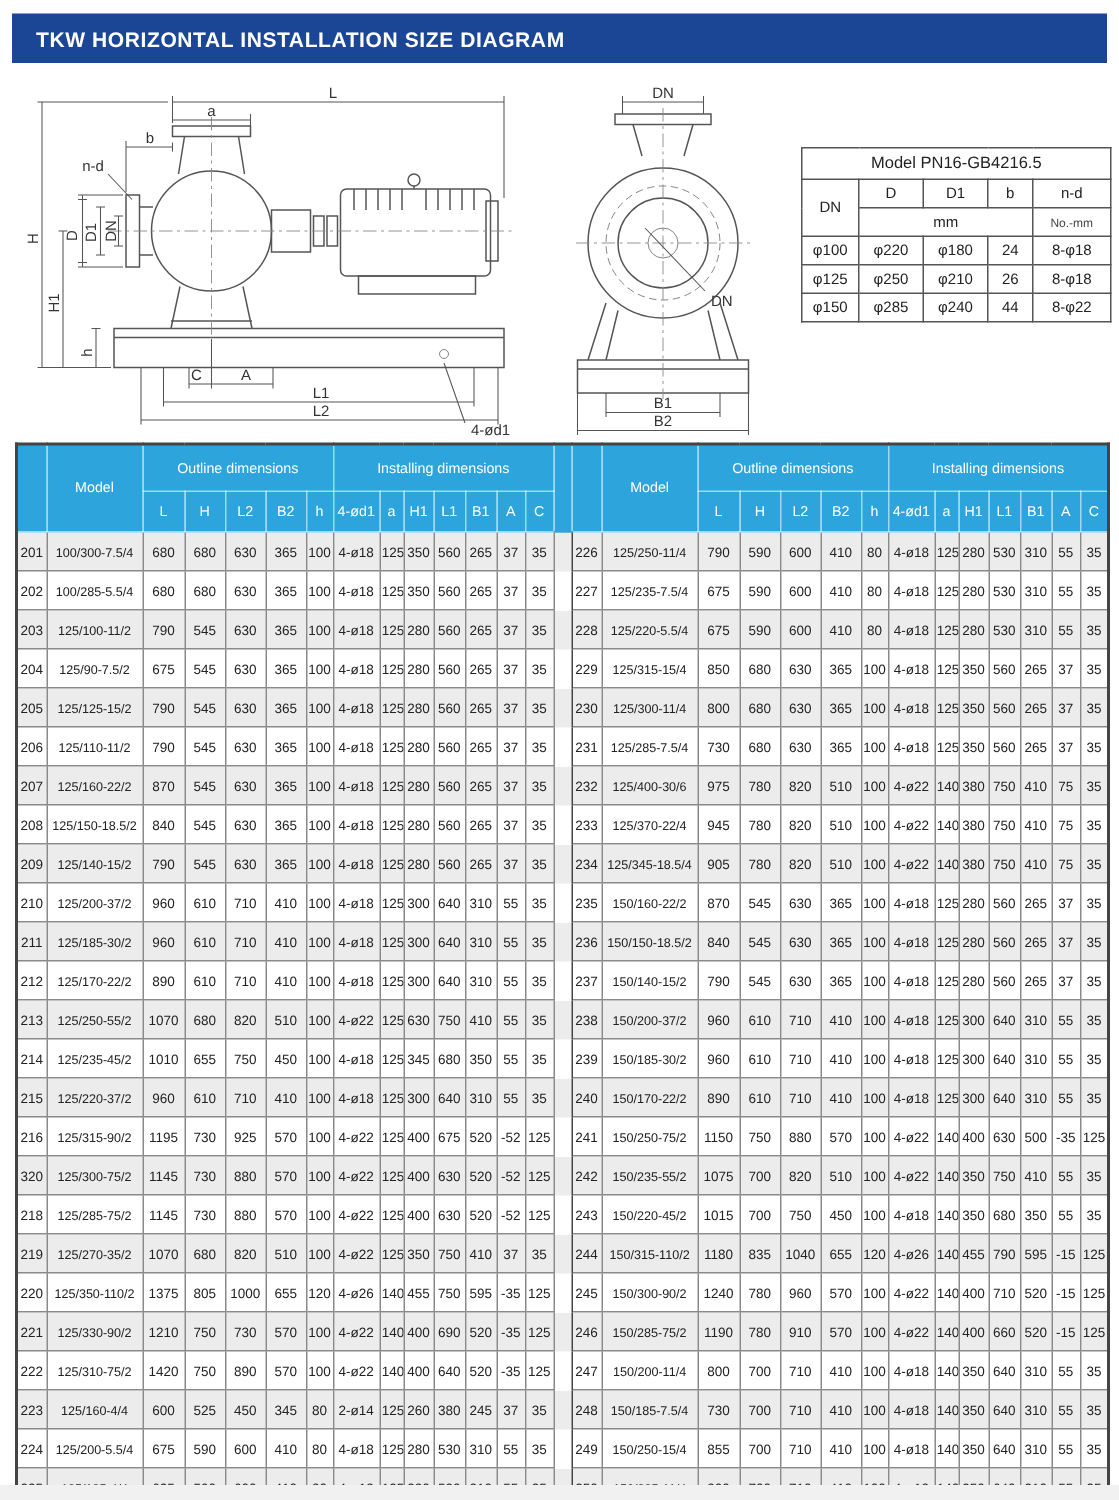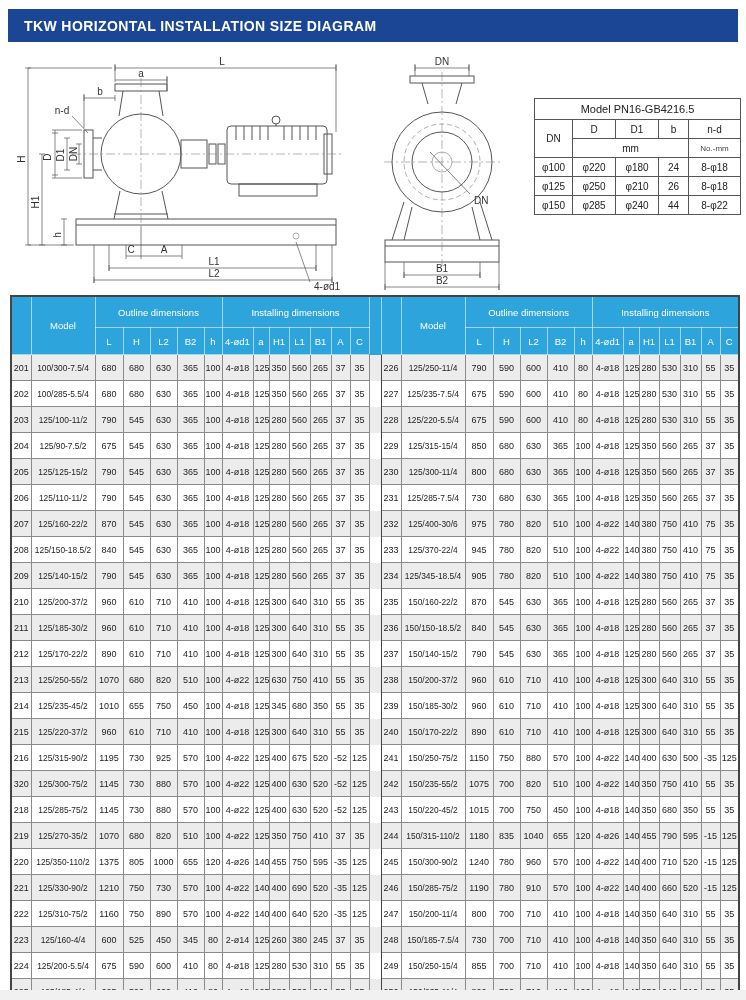--- a/index.html
+++ b/index.html
@@ -912,21 +912,21 @@
           <td class="c8">140</td>
           <td class="c9">400</td>
           <td class="c10">660</td>
           <td class="c11">520</td>
           <td class="c12">-15</td>
           <td class="c13">125</td>
         </tr>
         <tr>
           <td class="c0">222</td>
           <td class="c1">125/310-75/2</td>
-          <td class="c2">1160</td>
+          <td class="c2">1420</td>
           <td class="c3">750</td>
           <td class="c4">890</td>
           <td class="c5">570</td>
           <td class="c6">100</td>
           <td class="c7">4-ø22</td>
           <td class="c8">140</td>
           <td class="c9">400</td>
           <td class="c10">640</td>
           <td class="c11">520</td>
           <td class="c12">-35</td>

